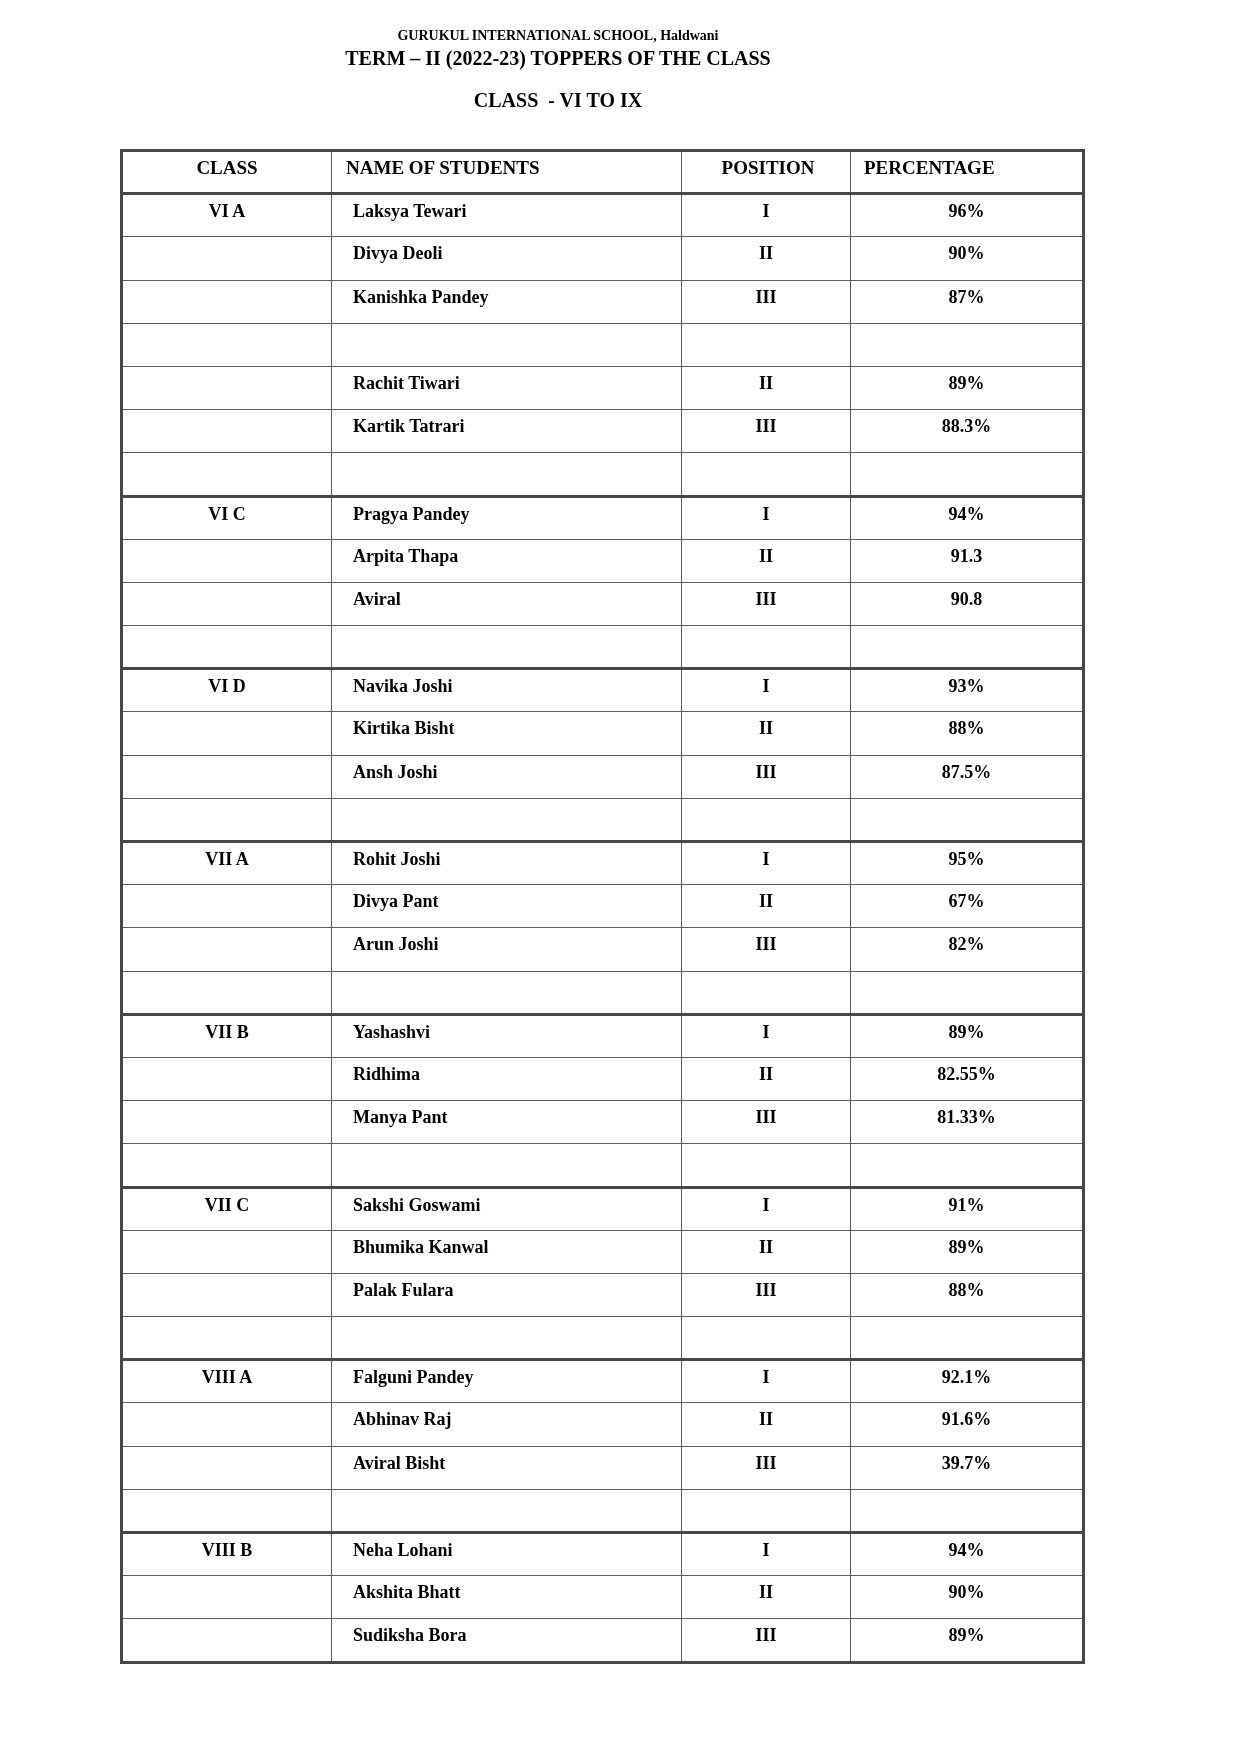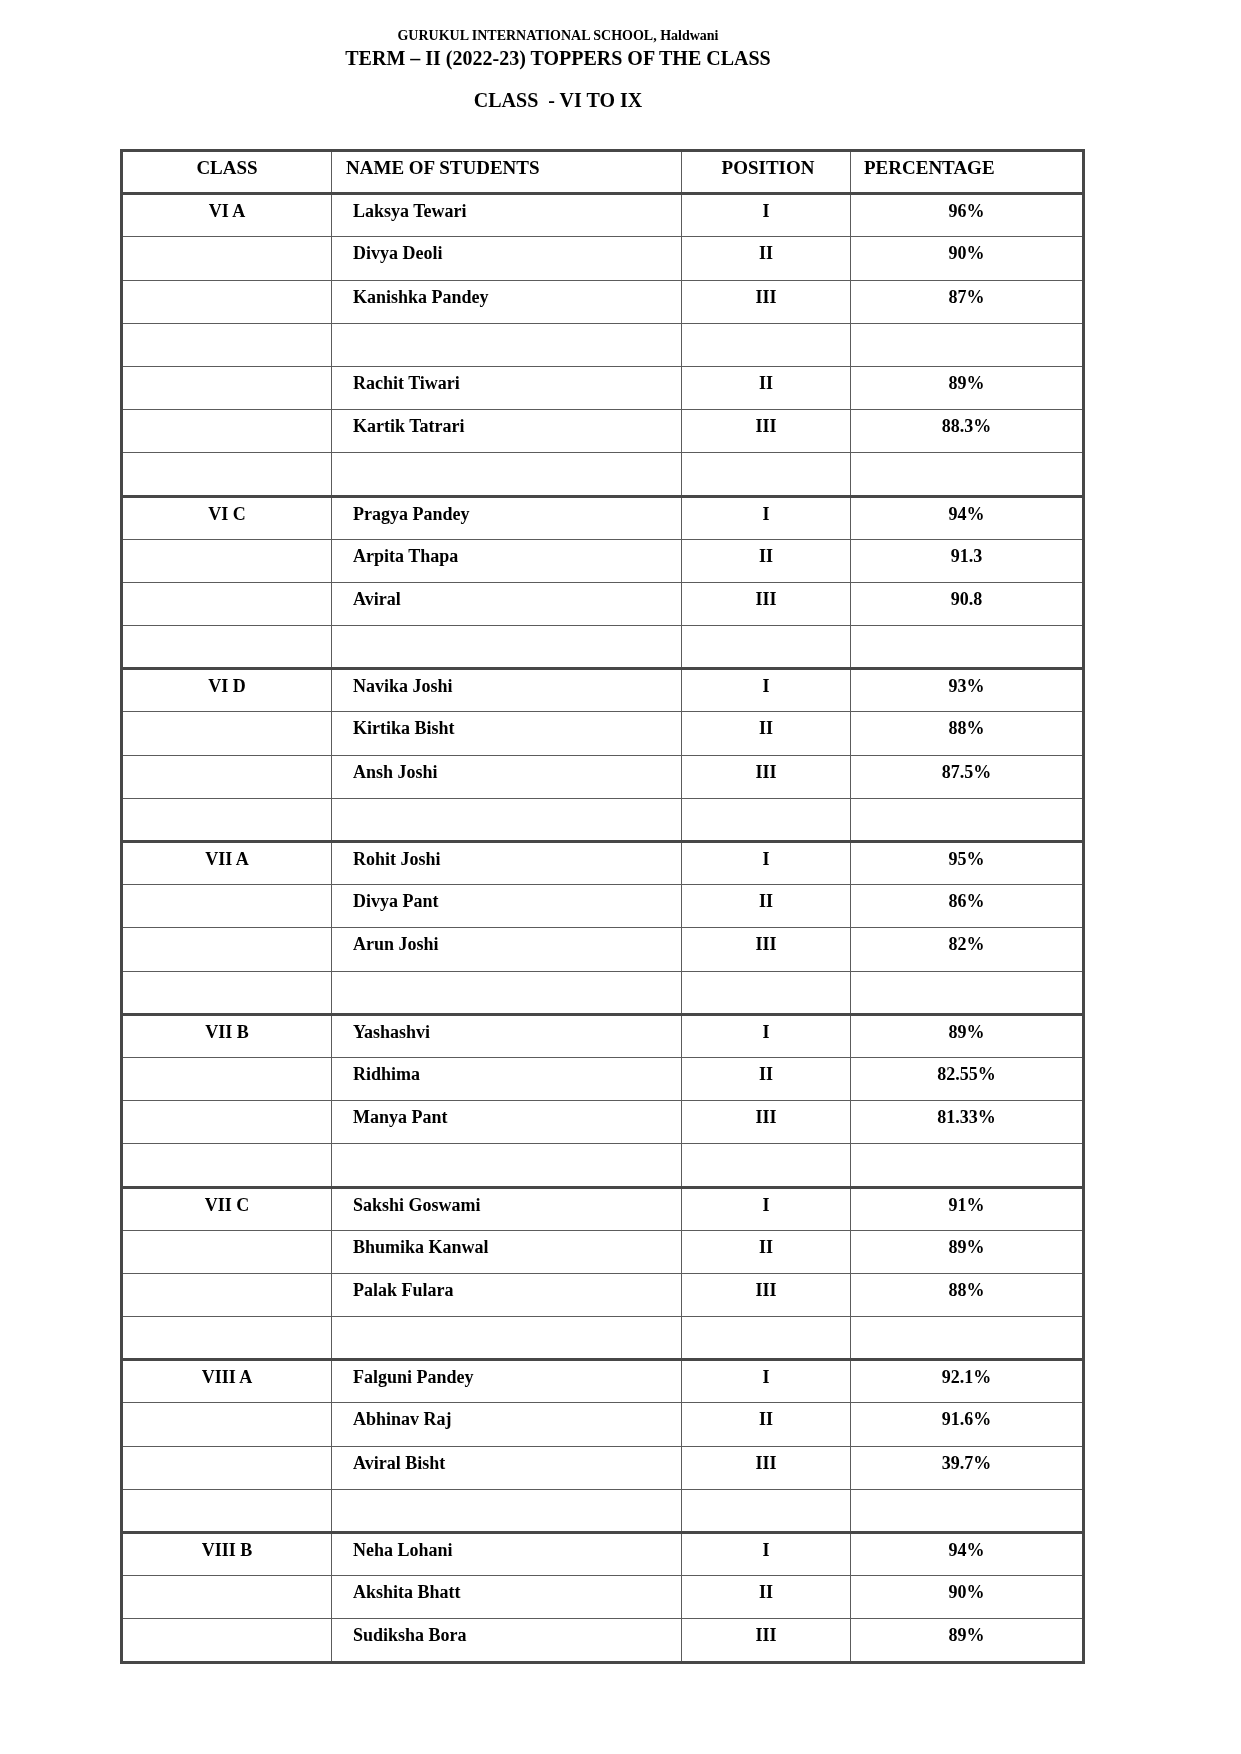--- a/index.html
+++ b/index.html
@@ -179,21 +179,21 @@
       <tr class="group-start">
         <td class="cell-class">VII A</td>
         <td class="cell-name">Rohit Joshi</td>
         <td class="cell-pos">I</td>
         <td class="cell-pct">95%</td>
       </tr>
       <tr>
         <td class="cell-class"></td>
         <td class="cell-name">Divya Pant</td>
         <td class="cell-pos">II</td>
-        <td class="cell-pct">86%</td>
+        <td class="cell-pct">67%</td>
       </tr>
       <tr>
         <td class="cell-class"></td>
         <td class="cell-name">Arun Joshi</td>
         <td class="cell-pos">III</td>
         <td class="cell-pct">82%</td>
       </tr>
       <tr>
         <td></td>
         <td></td>

